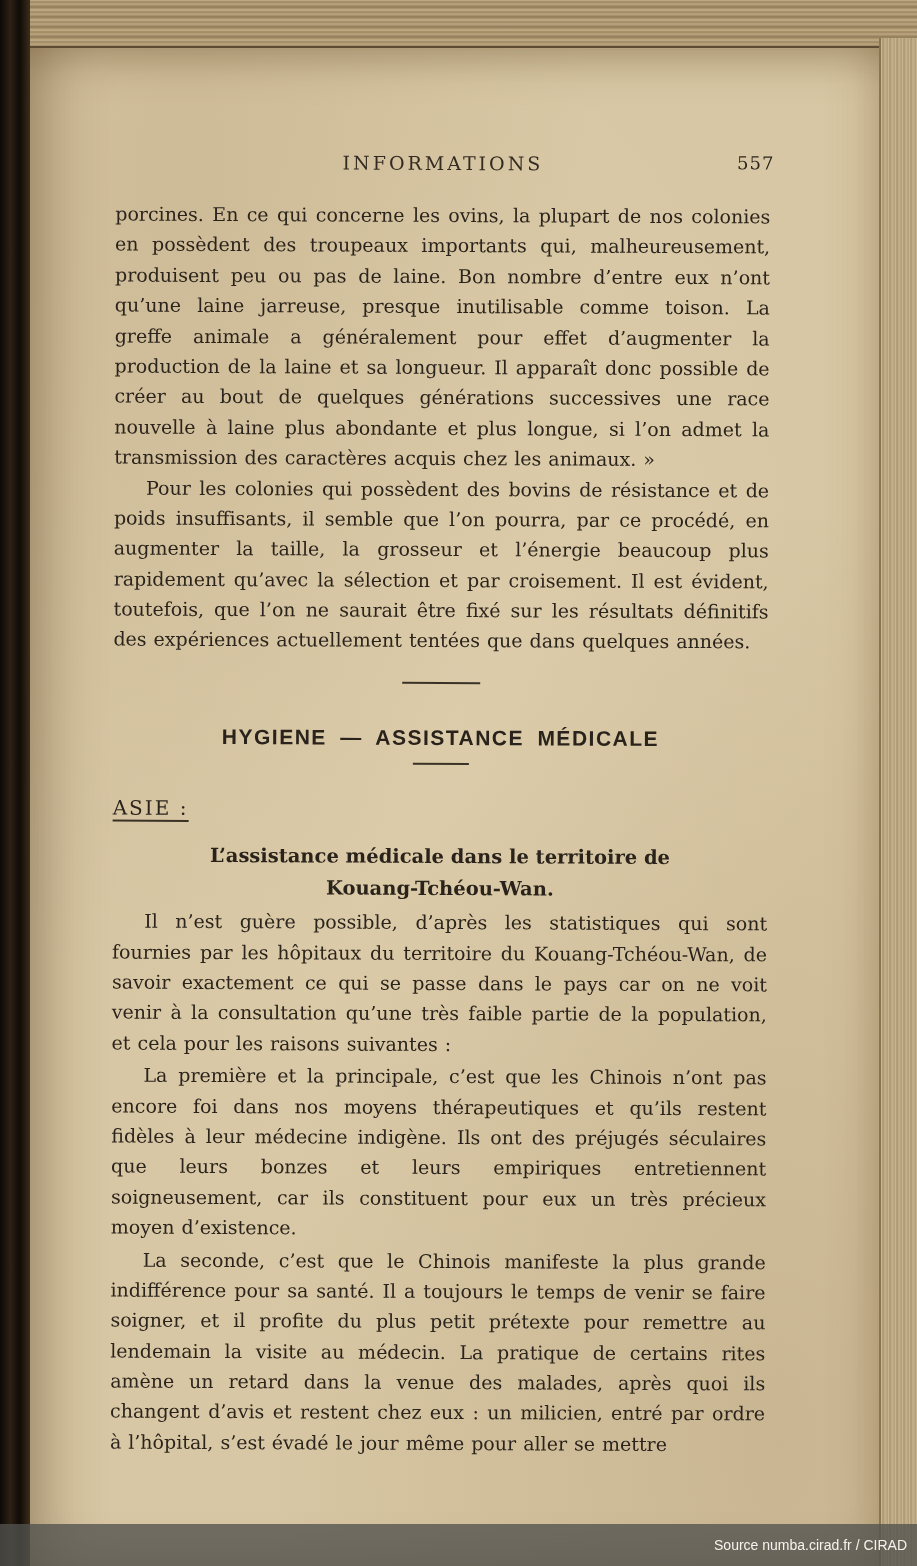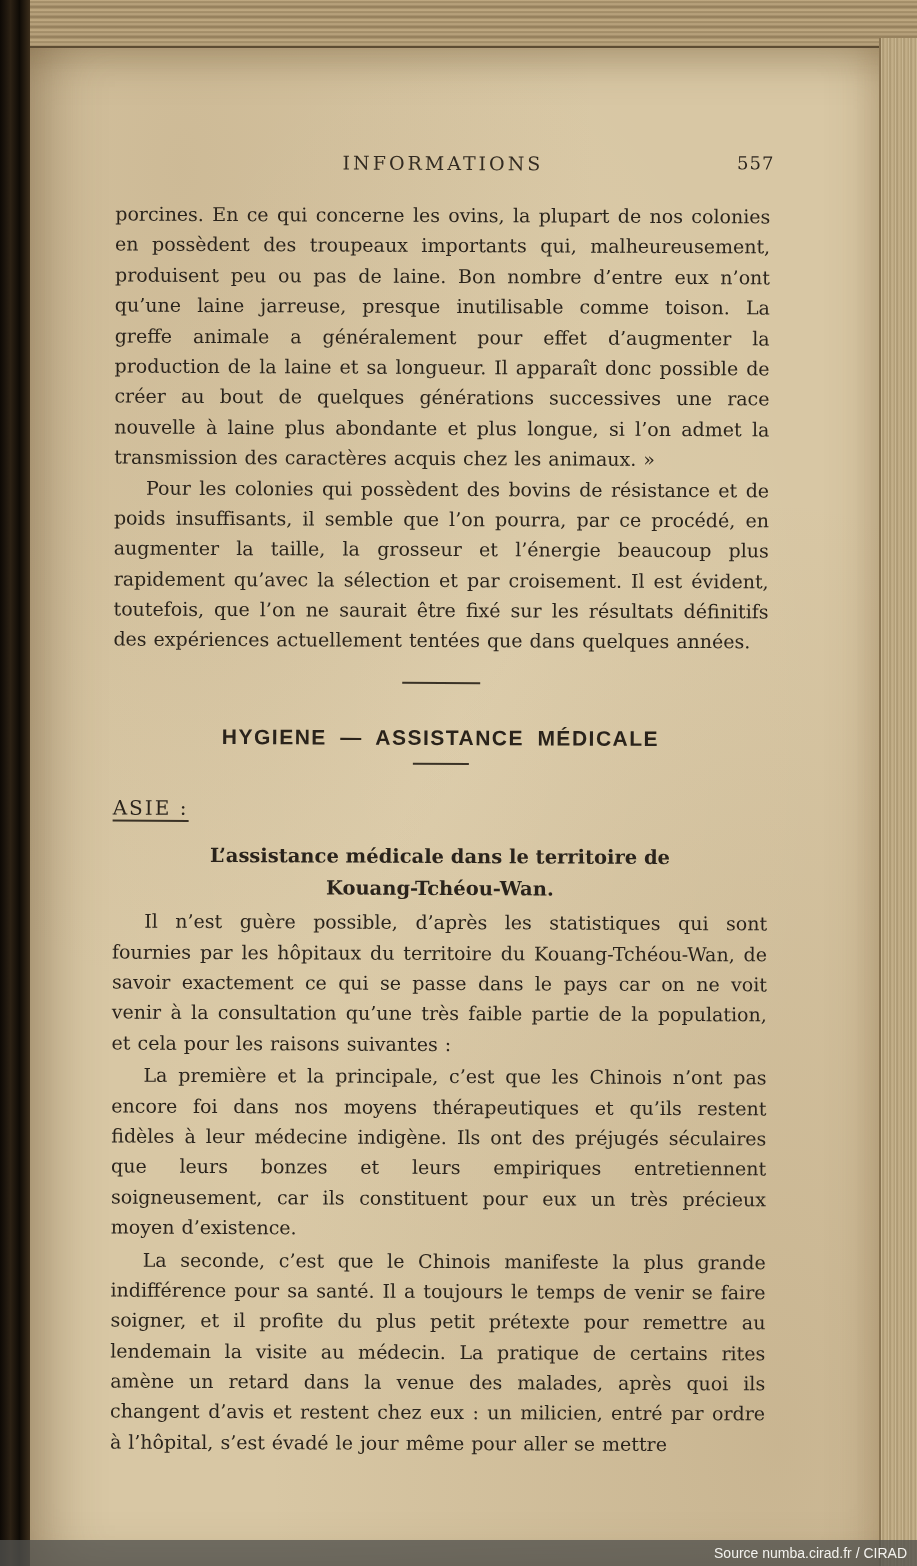--- a/index.html
+++ b/index.html
@@ -120,21 +120,21 @@
     font-size: 19.5px;
     font-weight: bold;
     line-height: 1.65;
     color: #2a231b;
   }
 
   .section-para { margin-top: 2px; }
 
   
   .watermark-bar {
-    position: absolute; left: 0; right: 0; bottom: 0; height: 26px;
+    position: absolute; left: 0; right: 0; bottom: 0; height: 42px;
     background: rgba(82, 82, 78, 0.78);
     display: flex; align-items: center; justify-content: flex-end;
     padding-right: 10px;
     z-index: 5;
   }
   .watermark-bar span {
     font-family: "Liberation Sans", sans-serif;
     font-size: 14px;
     color: #f4f3ef;
   }

